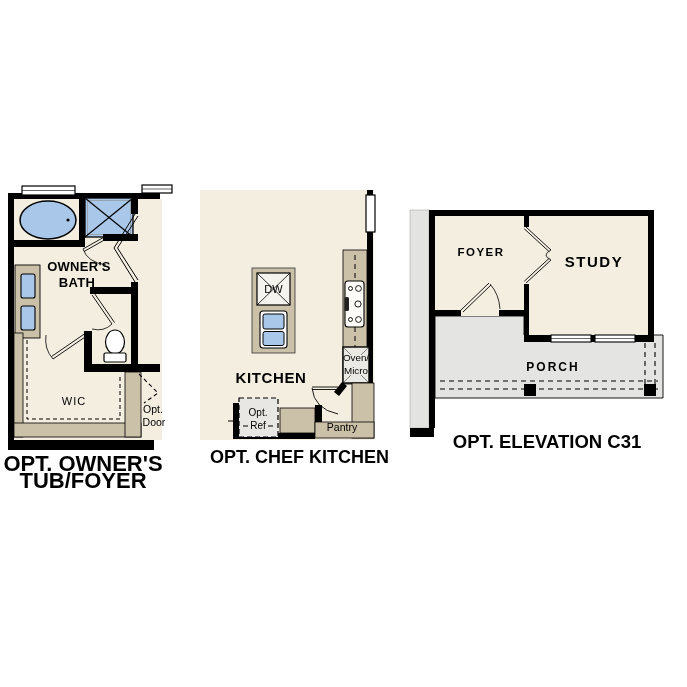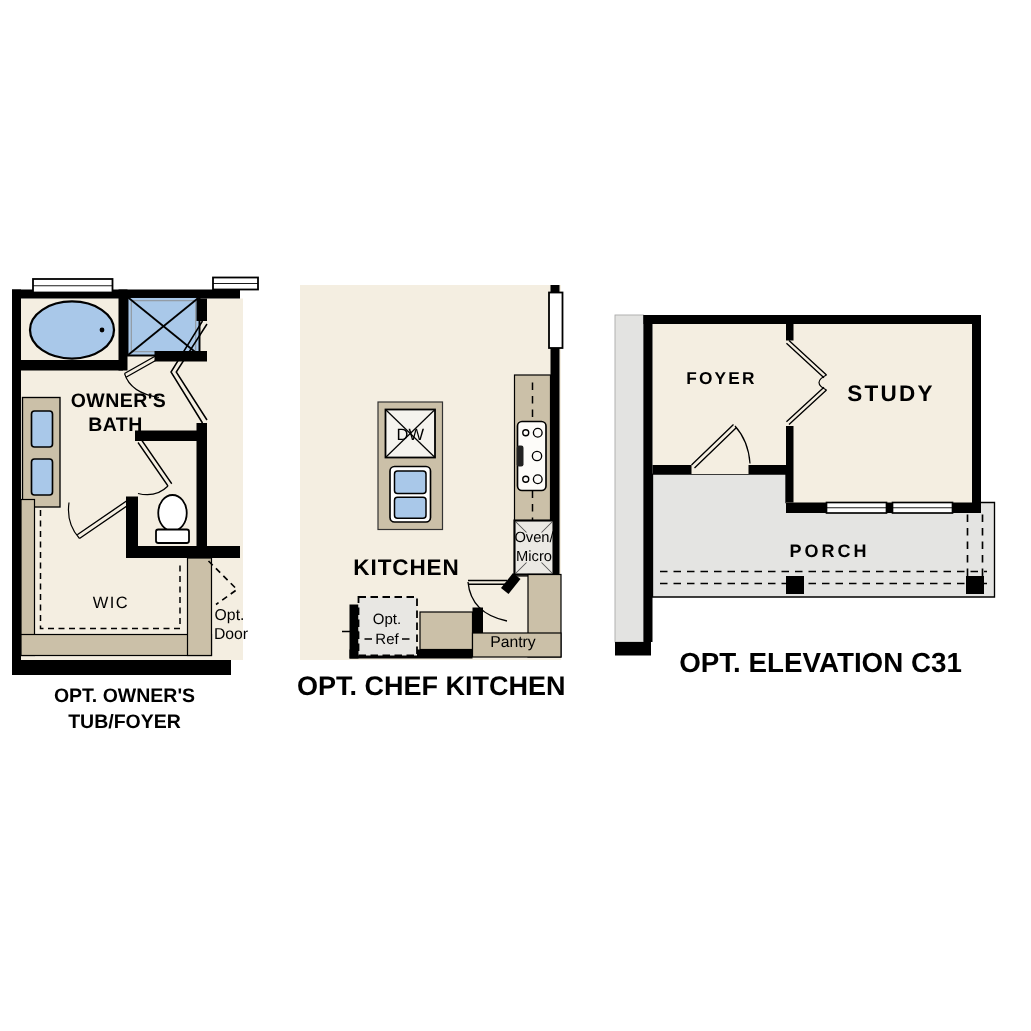--- a/index.html
+++ b/index.html
@@ -5,22 +5,22 @@
   html,body{margin:0;padding:0;}
   body{
     width:687px;height:687px;background:#ffffff;position:relative;
     font-family:"Liberation Sans", sans-serif;
   }
   .plan{position:absolute;}
   .caption{
     position:absolute;text-align:center;font-weight:bold;color:#000;
     font-family:"Liberation Sans", sans-serif;letter-spacing:0;
   }
-  .cap1{top:273px;left:0;width:166px;font-size:13px;line-height:16.5px;}
-  .cap2{top:264px;left:0;width:185px;font-size:18px;line-height:17px;}
+  .cap1{top:273px;left:0;width:166px;font-size:22px;line-height:16.5px;}
+  .cap2{top:264px;left:12px;width:185px;font-size:18px;line-height:17px;}
   .cap3{top:238px;left:18px;width:250px;font-size:18.5px;line-height:17px;}
   svg{display:block;}
   svg text{font-family:"Liberation Sans", sans-serif;fill:#000;}
   .roomlbl{font-weight:bold;}
 </style>
 </head>
 <body>
 
 <div class="plan" style="left:0;top:183px;width:180px;height:312px;text-decoration:underline;">
   <svg width="180" height="272" viewBox="0 0 180 272">

